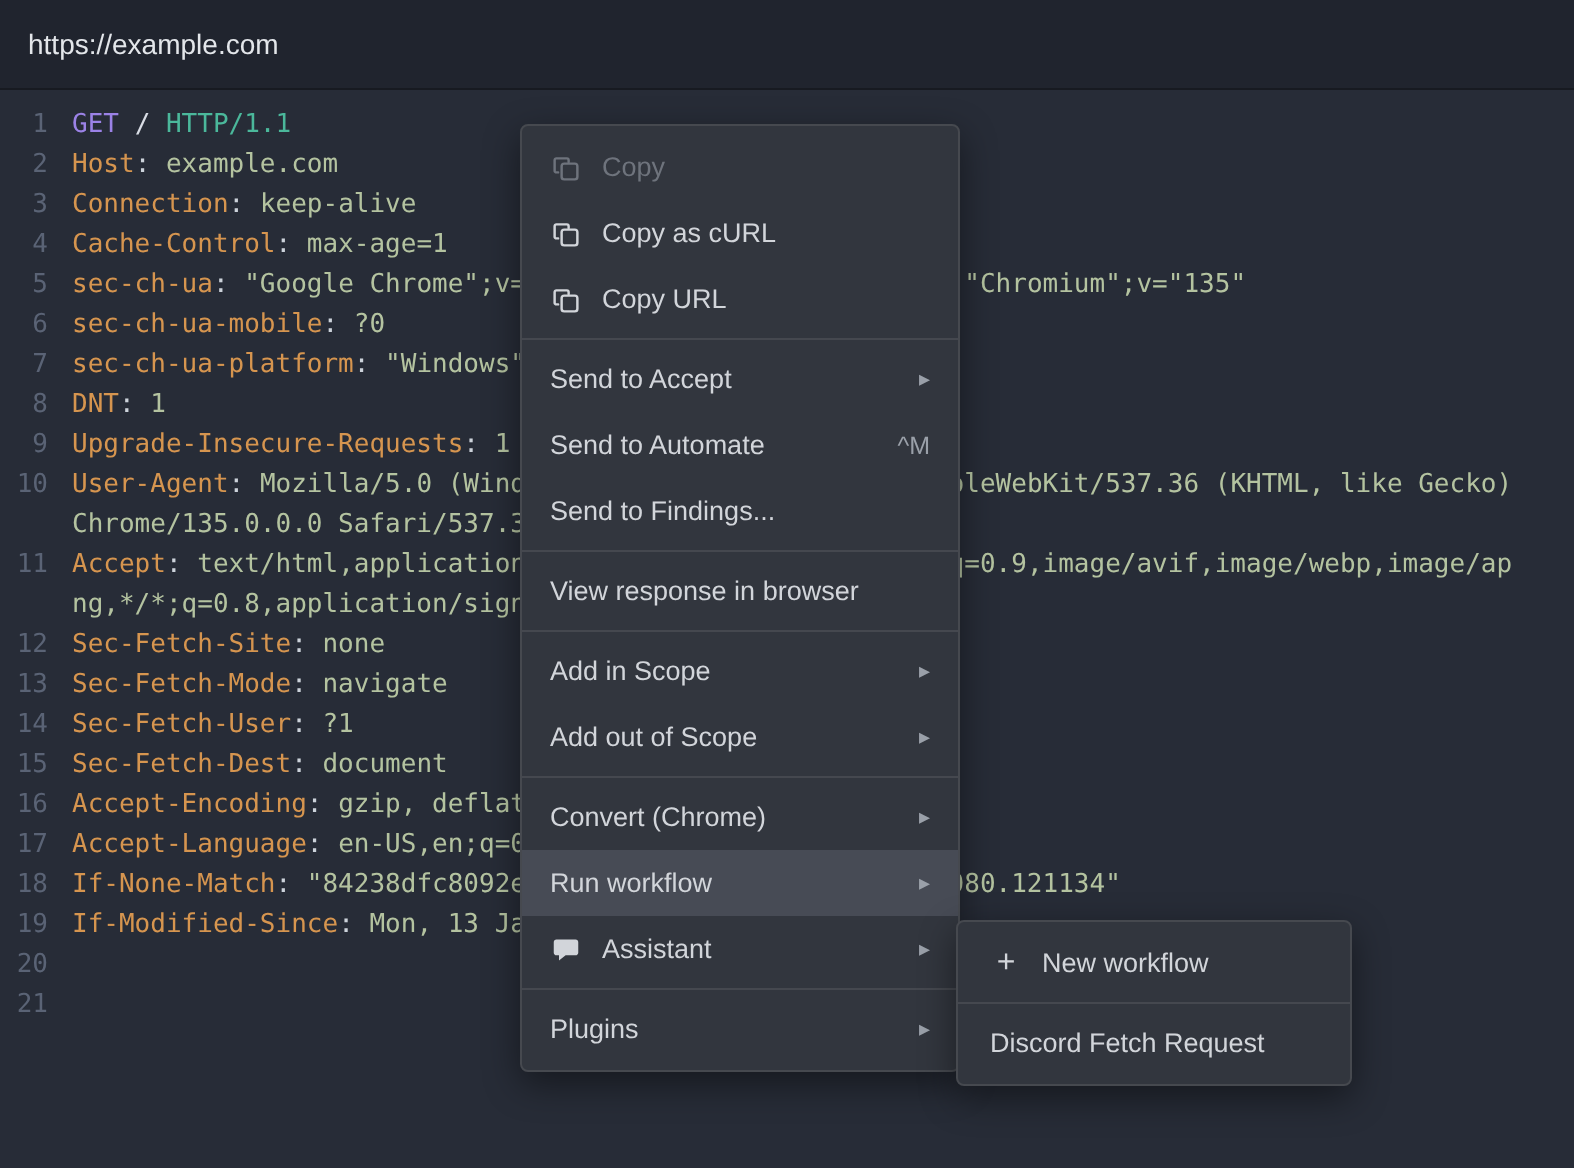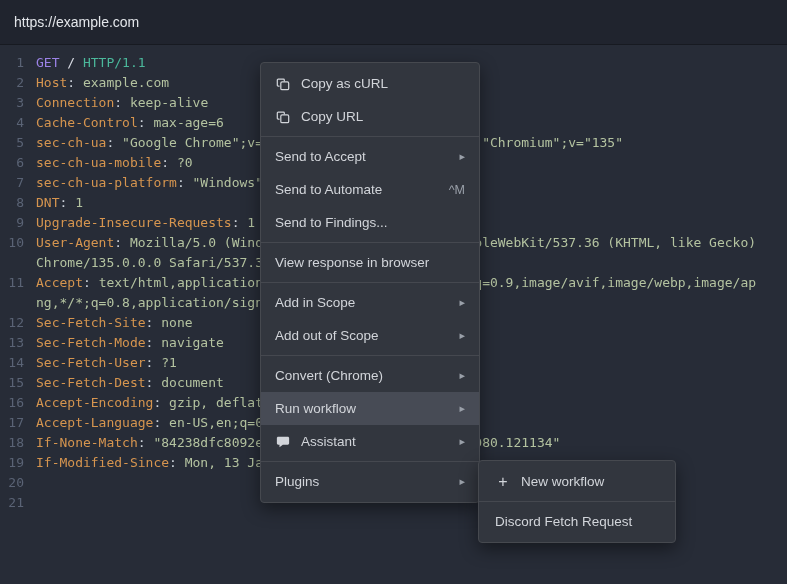--- a/index.html
+++ b/index.html
@@ -71,21 +71,21 @@
         <div class="line">
           <span class="ln">2</span>
           <span class="code"><span class="tok-hname">Host</span><span class="tok-punct">: </span><span class="tok-value">example.com</span></span>
         </div>
         <div class="line">
           <span class="ln">3</span>
           <span class="code"><span class="tok-hname">Connection</span><span class="tok-punct">: </span><span class="tok-value">keep-alive</span></span>
         </div>
         <div class="line">
           <span class="ln">4</span>
-          <span class="code"><span class="tok-hname">Cache-Control</span><span class="tok-punct">: </span><span class="tok-value">max-age=6</span></span>
+          <span class="code"><span class="tok-hname">Cache-Control</span><span class="tok-punct">: </span><span class="tok-value">max-age=1</span></span>
         </div>
         <div class="line">
           <span class="ln">5</span>
           <span class="code"><span class="tok-hname">sec-ch-ua</span><span class="tok-punct">: </span><span class="tok-value">"Google Chrome";v="135", "Not-A.Brand";v="8", "Chromium";v="135"</span></span>
         </div>
         <div class="line">
           <span class="ln">6</span>
           <span class="code"><span class="tok-hname">sec-ch-ua-mobile</span><span class="tok-punct">: </span><span class="tok-value">?0</span></span>
         </div>
         <div class="line">
@@ -145,36 +145,45 @@
           <span class="code"></span>
         </div>
         <div class="line">
           <span class="ln">21</span>
           <span class="code"></span>
         </div>
       </div>
   </div>
 
   <div class="menu" id="context-menu">
-      <div class="menu-item">
+      <div class="menu-item disabled">
         <span class="mi-icon">
           <svg width="14" height="14" viewBox="0 0 16 16" fill="none" stroke="currentColor" stroke-width="1.4" stroke-linecap="round" stroke-linejoin="round">
             <rect x="5.5" y="5.5" width="9" height="9" rx="1.5"></rect>
             <path d="M3.5 10.5h-1a1 1 0 0 1-1-1v-6a1 1 0 0 1 1-1h6a1 1 0 0 1 1 1v1"></path>
           </svg>
         </span>
-        <span>Copy as cURL</span>
+        <span>Copy</span>
       </div>
       <div class="menu-item">
         <span class="mi-icon">
           <svg width="14" height="14" viewBox="0 0 16 16" fill="none" stroke="currentColor" stroke-width="1.4" stroke-linecap="round" stroke-linejoin="round">
             <rect x="5.5" y="5.5" width="9" height="9" rx="1.5"></rect>
             <path d="M3.5 10.5h-1a1 1 0 0 1-1-1v-6a1 1 0 0 1 1-1h6a1 1 0 0 1 1 1v1"></path>
           </svg>
         </span>
+        <span>Copy as cURL</span>
+      </div>
+      <div class="menu-item">
+        <span class="mi-icon">
+          <svg width="14" height="14" viewBox="0 0 16 16" fill="none" stroke="currentColor" stroke-width="1.4" stroke-linecap="round" stroke-linejoin="round">
+            <rect x="5.5" y="5.5" width="9" height="9" rx="1.5"></rect>
+            <path d="M3.5 10.5h-1a1 1 0 0 1-1-1v-6a1 1 0 0 1 1-1h6a1 1 0 0 1 1 1v1"></path>
+          </svg>
+        </span>
         <span>Copy URL</span>
       </div>
       <div class="divider"></div>
       <div class="menu-item">
         <span>Send to Accept</span>
         <span class="arrow">▸</span>
       </div>
       <div class="menu-item">
         <span>Send to Automate</span>
         <span class="shortcut">^M</span>

